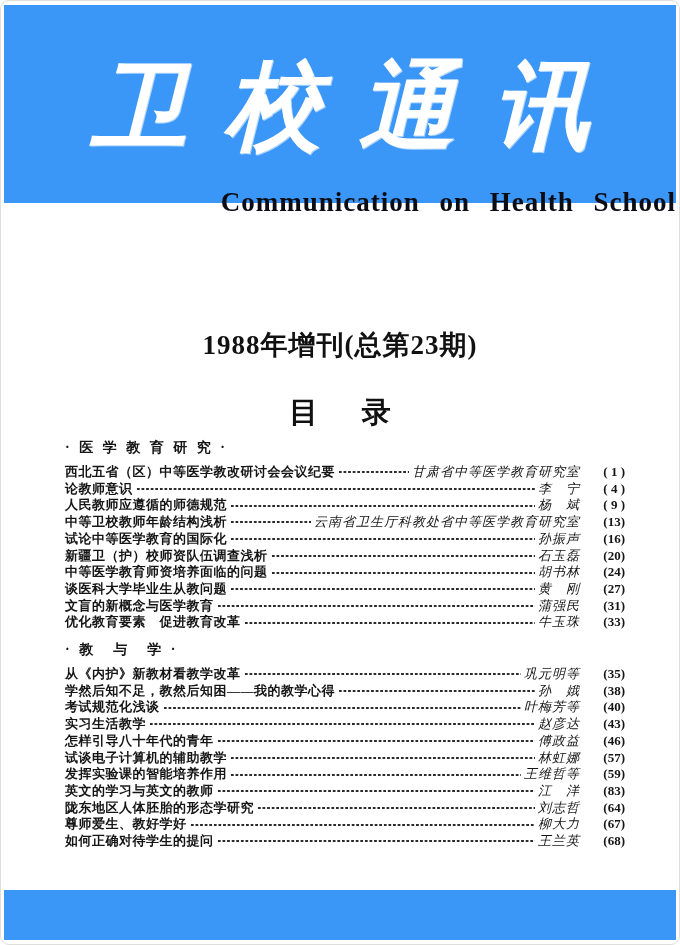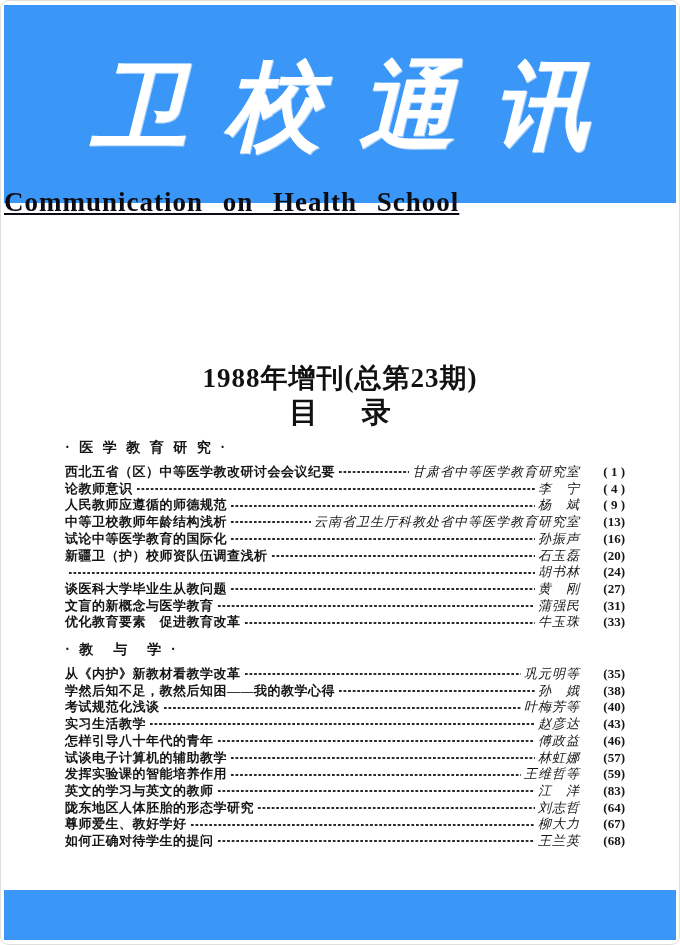--- a/index.html
+++ b/index.html
@@ -11,32 +11,31 @@
   .masthead-title{
     position:absolute;top:28px;left:0;right:0;height:150px;
     display:flex;align-items:center;justify-content:center;
     color:#ffffff;font-size:96px;font-weight:bold;font-style:italic;
     letter-spacing:38px;text-indent:38px;
     font-family:"Liberation Serif","DejaVu Serif",serif;
     text-shadow:1px 1px 0 rgba(255,255,255,.6);
     white-space:nowrap;
   }
   .masthead-subtitle{
-    position:absolute;top:182px;left:0;right:0;text-align:left;
+    position:absolute;top:182px;left:0;right:0;text-align:right;
     color:#0c0c14;font-size:27px;font-weight:600;word-spacing:12px;letter-spacing:1px;
     font-family:"Liberation Serif","DejaVu Serif",serif;
-    text-decoration:underline;
   }
 
   
   .banner-bottom{position:absolute;bottom:4px;left:3px;right:3px;height:50px;background:#3b97f7;}
 
   
   .issue-line{
-    position:absolute;top:359px;left:0;right:0;text-align:center;
+    position:absolute;top:326px;left:0;right:0;text-align:center;
     font-size:27px;font-weight:bold;color:#111;letter-spacing:1px;white-space:nowrap;
   }
   .toc-title{
     position:absolute;top:392px;left:0;right:0;text-align:center;
     font-size:29px;font-weight:bold;color:#111;white-space:pre;
   }
 
   .toc{position:absolute;top:438px;left:64px;right:54px;color:#151515;}
   .toc-section{margin:0;}
   .toc-section + .toc-section{margin-top:10px;}
@@ -104,20 +103,21 @@
     <span class="author">孙振声</span>
     <span class="pageno">(16)</span>
   </div>
         <div class="toc-row">
     <span class="t">新疆卫（护）校师资队伍调查浅析</span>
     <span class="leader"></span>
     <span class="author">石玉磊</span>
     <span class="pageno">(20)</span>
   </div>
         <div class="toc-row">
+    <span class="t">中等医学教育师资培养面临的问题</span>
     <span class="leader"></span>
     <span class="author">胡书林</span>
     <span class="pageno">(24)</span>
   </div>
         <div class="toc-row">
     <span class="t">谈医科大学毕业生从教问题</span>
     <span class="leader"></span>
     <span class="author">黄　刚</span>
     <span class="pageno">(27)</span>
   </div>

